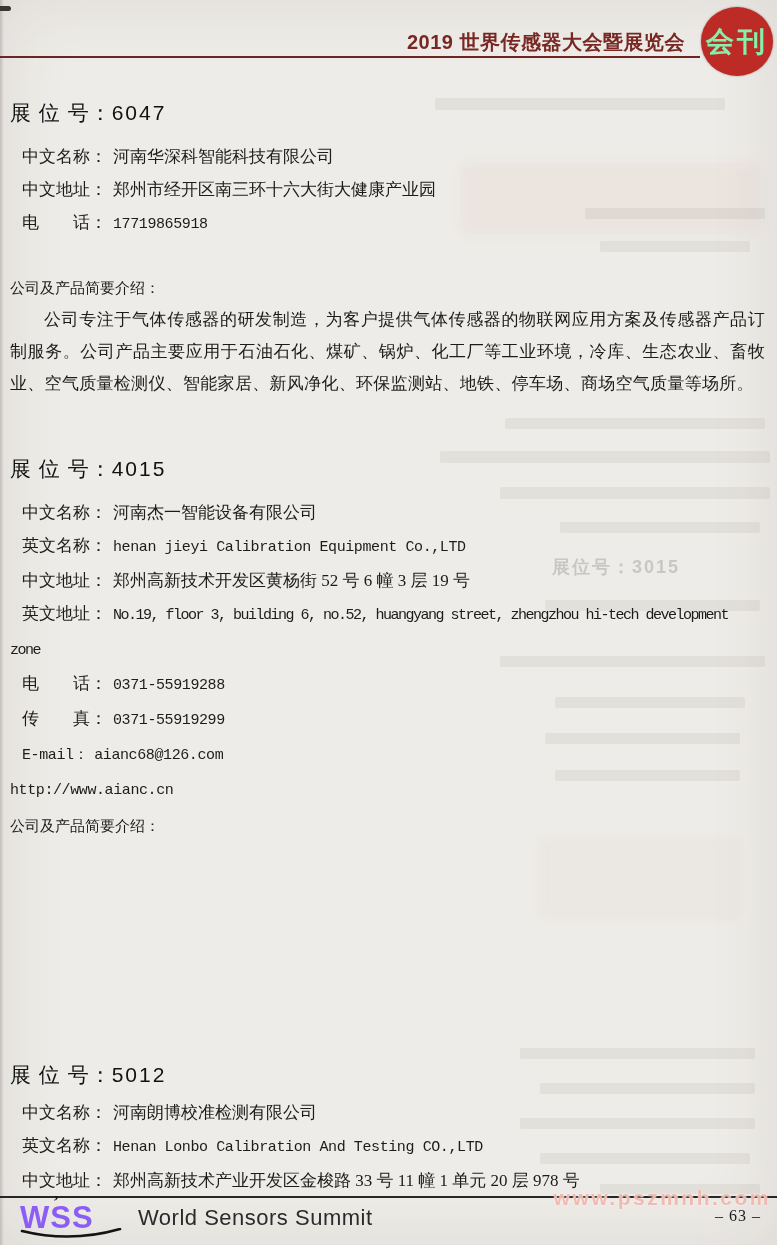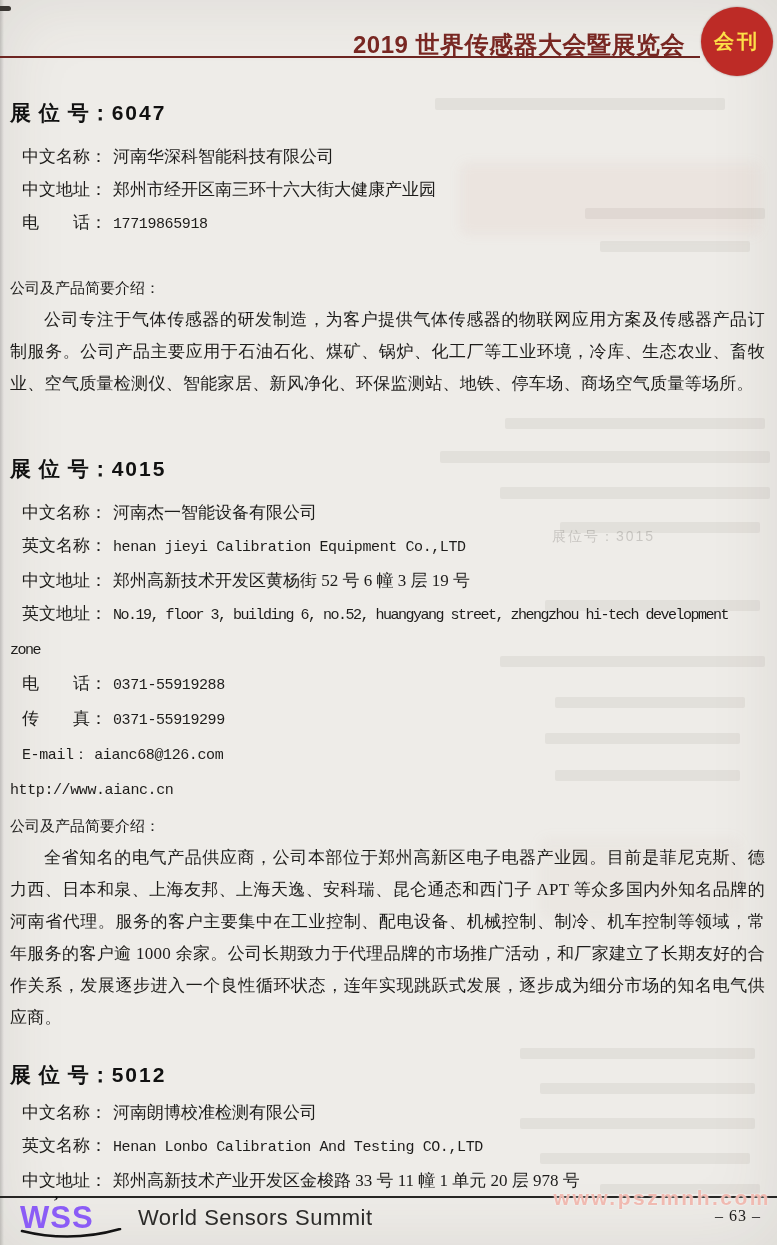--- a/index.html
+++ b/index.html
@@ -10,35 +10,35 @@
     box-shadow:inset 0 0 70px rgba(70,58,45,.10);
   }
   .page::before{content:"";position:absolute;left:0;top:0;bottom:0;width:4px;
     background:linear-gradient(to right,rgba(0,0,0,.16),rgba(0,0,0,0));pointer-events:none;}
   .corner-spot{position:absolute;left:0;top:6px;width:11px;height:5px;background:#3a3733;border-radius:0 3px 3px 0;}
 
   
   .header-title{
     position:absolute;top:29px;right:92px;
     font-family:"Liberation Sans","DejaVu Sans",sans-serif;
-    font-size:24px;font-weight:600;letter-spacing:.5px;color:#782722;
+    font-size:20px;font-weight:600;letter-spacing:.5px;color:#782722;
   }
   .badge{
     position:absolute;top:7px;right:4px;width:72px;height:69px;border-radius:50%;
-    background:#bd2b26;color:#fde047;display:flex;align-items:center;justify-content:center;
-    font-family:Liberation Serif, serif;font-weight:700;font-size:20px;letter-spacing:3px;
+    background:#bd2b26;color:#86efac;display:flex;align-items:center;justify-content:center;
+    font-family:Liberation Serif, serif;font-weight:700;font-size:28px;letter-spacing:3px;
     box-shadow:0 0 2px rgba(90,20,15,.5);
   }
   .header-rule{position:absolute;top:56px;left:0;width:700px;height:2px;background:#6d2521;}
 
   
   .booth,.intro{position:absolute;left:10px;right:12px;}
   .booth-heading{
     font-family:"Liberation Sans","DejaVu Sans",sans-serif;
-    font-size:21px;font-weight:700;letter-spacing:1px;line-height:34px;margin-bottom:10px;color:#111;
+    font-size:21px;font-weight:400;letter-spacing:1px;line-height:34px;margin-bottom:10px;color:#111;
   }
   .booth-heading .num{letter-spacing:2px;}
   .field{font-size:17px;line-height:33px;white-space:normal;}
   .field .lbl{margin-right:6px;margin-left:12px;}
   .latin{font-family:"Liberation Mono","DejaVu Sans Mono",monospace;font-size:15px;letter-spacing:-.4px;}
   .latin.tight{letter-spacing:-1.5px;}
   .pre{white-space:pre-line;}
 
   
   .intro-label{font-size:15px;line-height:32px;}
@@ -62,22 +62,22 @@
     position:absolute;right:6px;top:1186px;z-index:5;
     font-family:"Liberation Sans","DejaVu Sans",sans-serif;font-weight:700;
     font-size:21px;letter-spacing:2.5px;color:rgba(239,182,173,.95);
     text-shadow:0 0 2px rgba(255,255,255,.85);
   }
 
   
   .gbar{position:absolute;background:rgba(125,118,110,.10);border-radius:2px;filter:blur(.6px);}
   .gblob{position:absolute;background:rgba(200,130,118,.07);border-radius:8px;filter:blur(6px);}
   .gtext{
-    position:absolute;left:552px;top:528px;
-    font-family:"Liberation Sans","DejaVu Sans",sans-serif;font-weight:400;font-size:14px;
+    position:absolute;left:552px;top:555px;
+    font-family:"Liberation Sans","DejaVu Sans",sans-serif;font-weight:700;font-size:18px;
     color:rgba(95,92,88,.26);letter-spacing:2px;filter:blur(.4px);
   }
 </style>
 </head>
 <body>
 
 <div class="page">
 
   <div>
     <div class="gbar" style="left:435px;top:98px;width:290px;height:12px;"></div>
@@ -130,21 +130,20 @@
     <div class="field"><span class="lbl">英文地址：</span><span class="val latin tight pre">No.19, floor 3, building 6, no.52, huangyang street, zhengzhou hi-tech development
 zone</span></div>
     <div class="field"><span class="lbl">电　　话：</span><span class="val latin">0371-55919288</span></div>
     <div class="field"><span class="lbl">传　　真：</span><span class="val latin">0371-55919299</span></div>
     <div class="field"><span class="lbl latin">E-mail：</span><span class="val latin">aianc68@126.com</span></div>
     <div class="field"><span class="val latin">http://www.aianc.cn</span></div>
   </section>
 
   <section class="intro" style="top:810px;">
     <div class="intro-label">公司及产品简要介绍：</div>
-    <p class="intro-text">全省知名的电气产品供应商，公司本部位于郑州高新区电子电器产业园。目前是菲尼克斯、德力西、日本和泉、上海友邦、上海天逸、安科瑞、昆仑通态和西门子 APT 等众多国内外知名品牌的河南省代理。服务的客户主要集中在工业控制、配电设备、机械控制、制冷、机车控制等领域，常年服务的客户逾 1000 余家。公司长期致力于代理品牌的市场推广活动，和厂家建立了长期友好的合作关系，发展逐步进入一个良性循环状态，连年实现跳跃式发展，逐步成为细分市场的知名电气供应商。</p>
   </section>
 
   <section class="booth" style="top:1058px;">
     <div class="booth-heading" style="margin-bottom:4px;"><span>展 位 号：</span><span class="num">5012</span></div>
     <div class="field"><span class="lbl">中文名称：</span><span class="val">河南朗博校准检测有限公司</span></div>
     <div class="field"><span class="lbl">英文名称：</span><span class="val latin">Henan Lonbo Calibration And Testing CO.,LTD</span></div>
     <div class="field"><span class="lbl">中文地址：</span><span class="val">郑州高新技术产业开发区金梭路 33 号 11 幢 1 单元 20 层 978 号</span></div>
   </section>
 
   <div class="footer-rule"></div>

